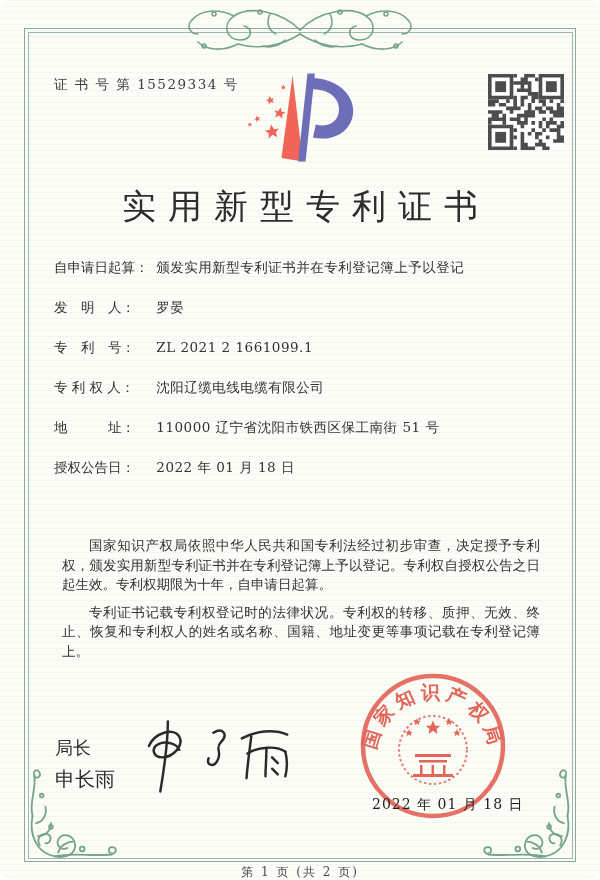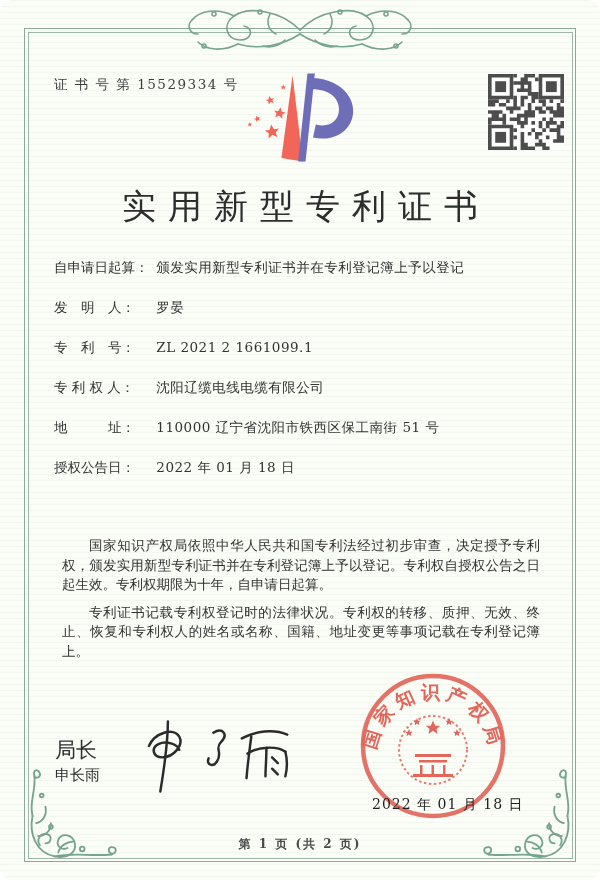--- a/index.html
+++ b/index.html
@@ -35,28 +35,28 @@
   .fields{position:absolute;left:54px;top:247px;width:500px;font-size:13.5px;}
   .field-row{height:40px;line-height:40px;white-space:nowrap;position:relative;}
   .field-label{display:inline-block;width:98px;color:#333;}
   .field-value{color:#333;letter-spacing:0.5px;}
   .grant-pair2{position:absolute;left:244px;top:0;}
   .paragraphs{
     position:absolute;left:54px;top:528px;width:494px;
     font-size:13.5px;line-height:19.5px;color:#333;text-align:justify;
   }
   .paragraphs p{margin:8px;text-indent:2em;}
-  .sign-title{position:absolute;left:55px;top:736px;font-size:21px;color:#2f2f2f;}
-  .sign-name{position:absolute;left:55px;top:766px;font-size:15px;color:#2f2f2f;}
+  .sign-title{position:absolute;left:55px;top:736px;font-size:18px;color:#2f2f2f;}
+  .sign-name{position:absolute;left:55px;top:766px;font-size:20px;color:#2f2f2f;}
   .signature-svg{position:absolute;left:120px;top:710px;}
   .seal-svg{position:absolute;left:357px;top:670px;opacity:.9;}
   .seal-date{position:absolute;left:372px;top:796px;font-size:14px;color:#1e1e1e;letter-spacing:1px;}
   .footer{
-    position:absolute;left:0;top:836px;width:100%;text-align:center;
-    font-size:12px;color:#4a4a4a;letter-spacing:2px;font-weight:bold;
+    position:absolute;left:0;top:864px;width:100%;text-align:center;
+    font-size:12px;color:#4a4a4a;letter-spacing:2px;
   }
 </style>
 </head>
 <body>
 
 <div class="page">
 
   <div class="frame"></div>
 
   <svg class="top-ornament" width="330" height="48" viewBox="0 0 330 48" fill="none">

